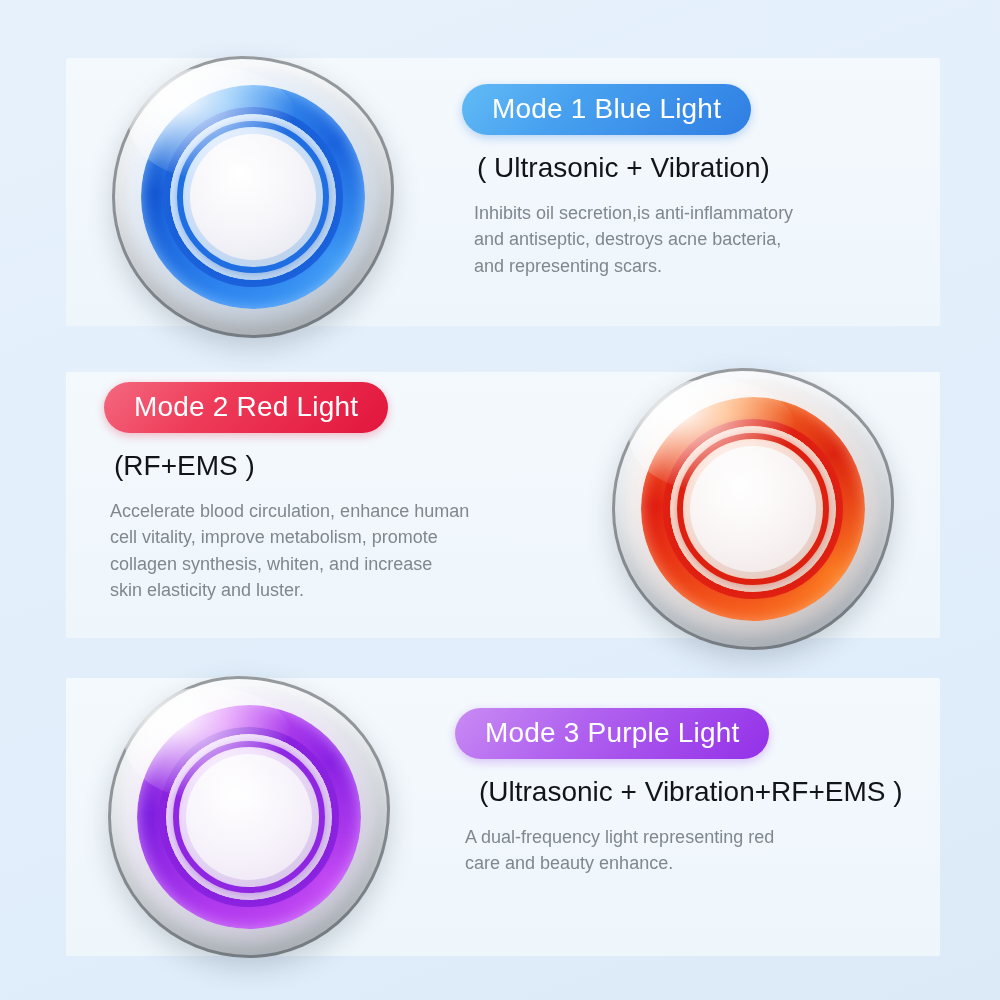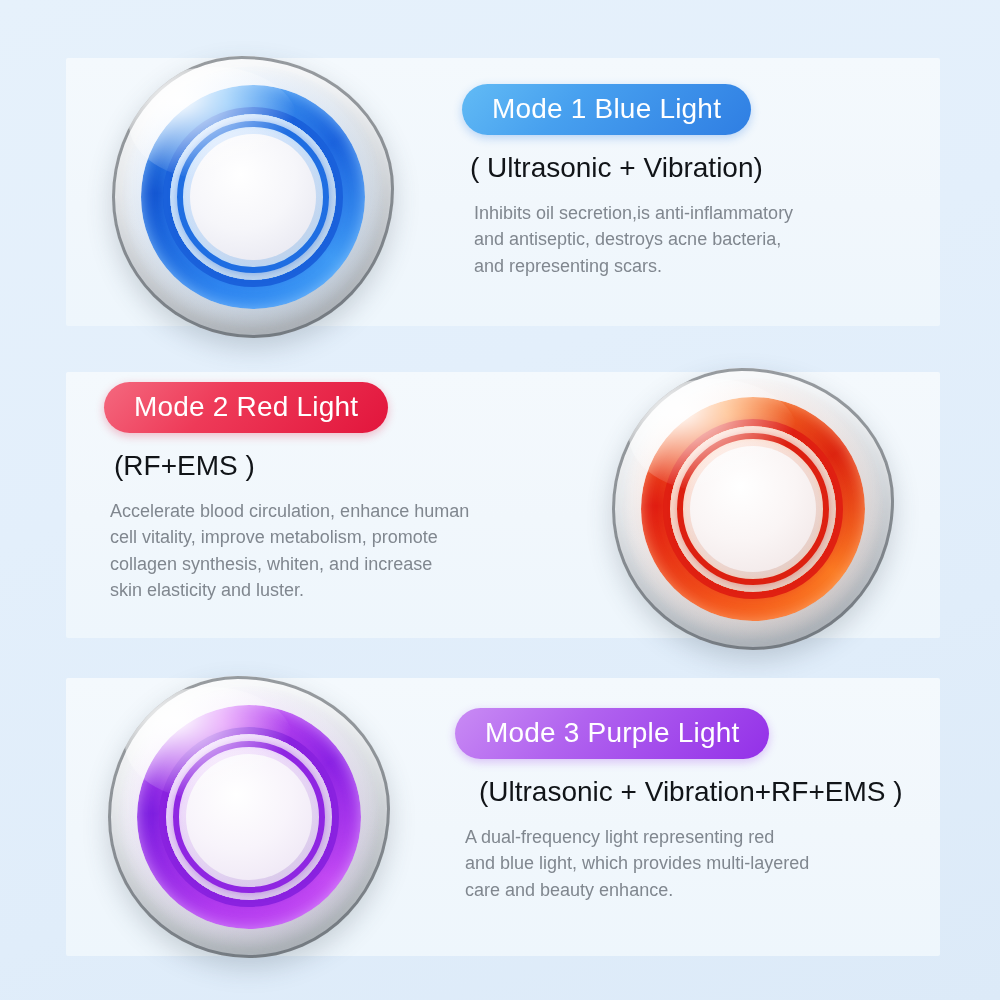--- a/index.html
+++ b/index.html
@@ -221,21 +221,21 @@
     box-shadow: 0 3px 10px rgba(147,48,232,0.28);
   }
 
   .subhead {
     margin-top: 16px;
     font-size: 28px;
     color: #111418;
     white-space: nowrap;
     line-height: 1.2;
   }
-  .sub-1 { margin-left: 8px; }
+  .sub-1 { margin-left: 15px; }
   .sub-2 { margin-left: 10px; }
   .sub-3 { margin-left: 24px; }
 
   .body-text {
     margin-top: 15px;
     font-size: 18px;
     line-height: 1.47;
     color: #80878f;
   }
   .body-1 { margin-left: 12px; }
@@ -309,18 +309,17 @@
         <div class="core"></div>
       </div>
     </div>
   </div>
 
   <div class="text-block tb-3">
     <div class="badge badge-purple">Mode 3 Purple Light</div>
     <div class="subhead sub-3">(Ultrasonic + Vibration+RF+EMS )</div>
     <div class="body-text body-3">
       <span class="line">A dual-frequency light representing red</span>
-      <span class="line">and blue light, which provides multi-layered</span>
       <span class="line">care and beauty enhance.</span>
     </div>
   </div>
 
 </div>
 
 </body></html>

